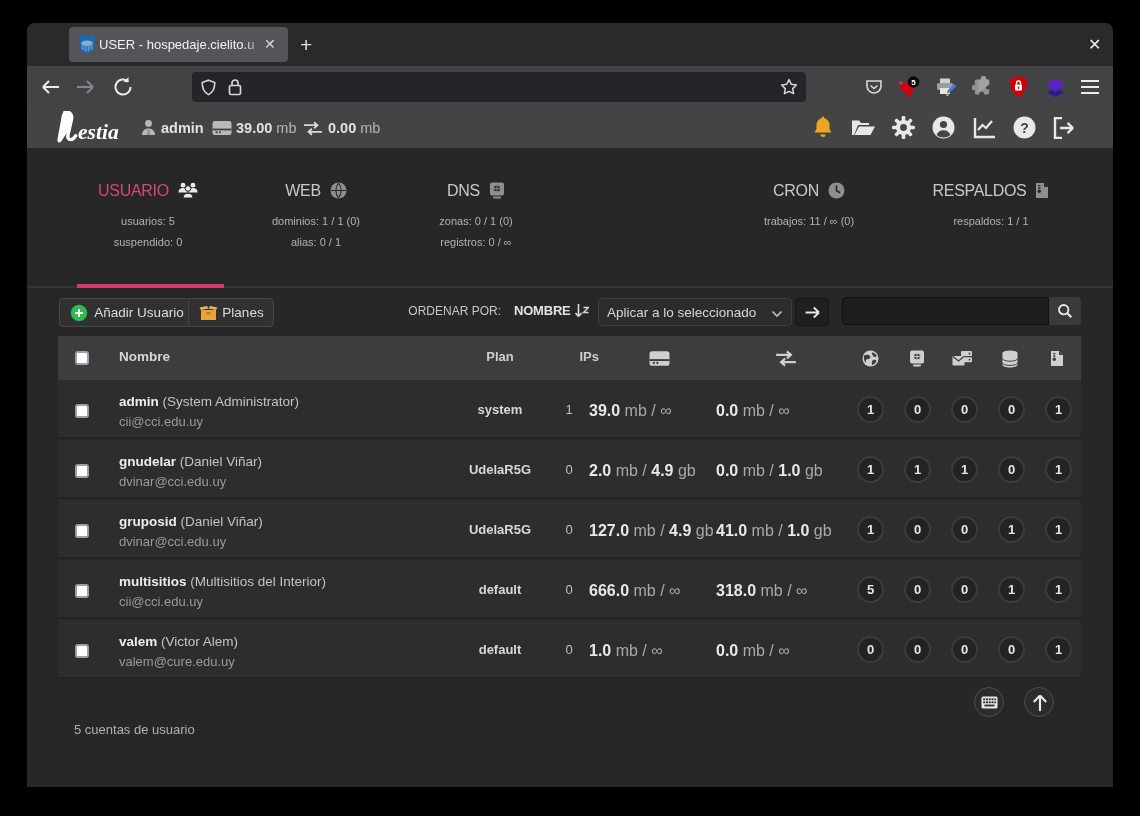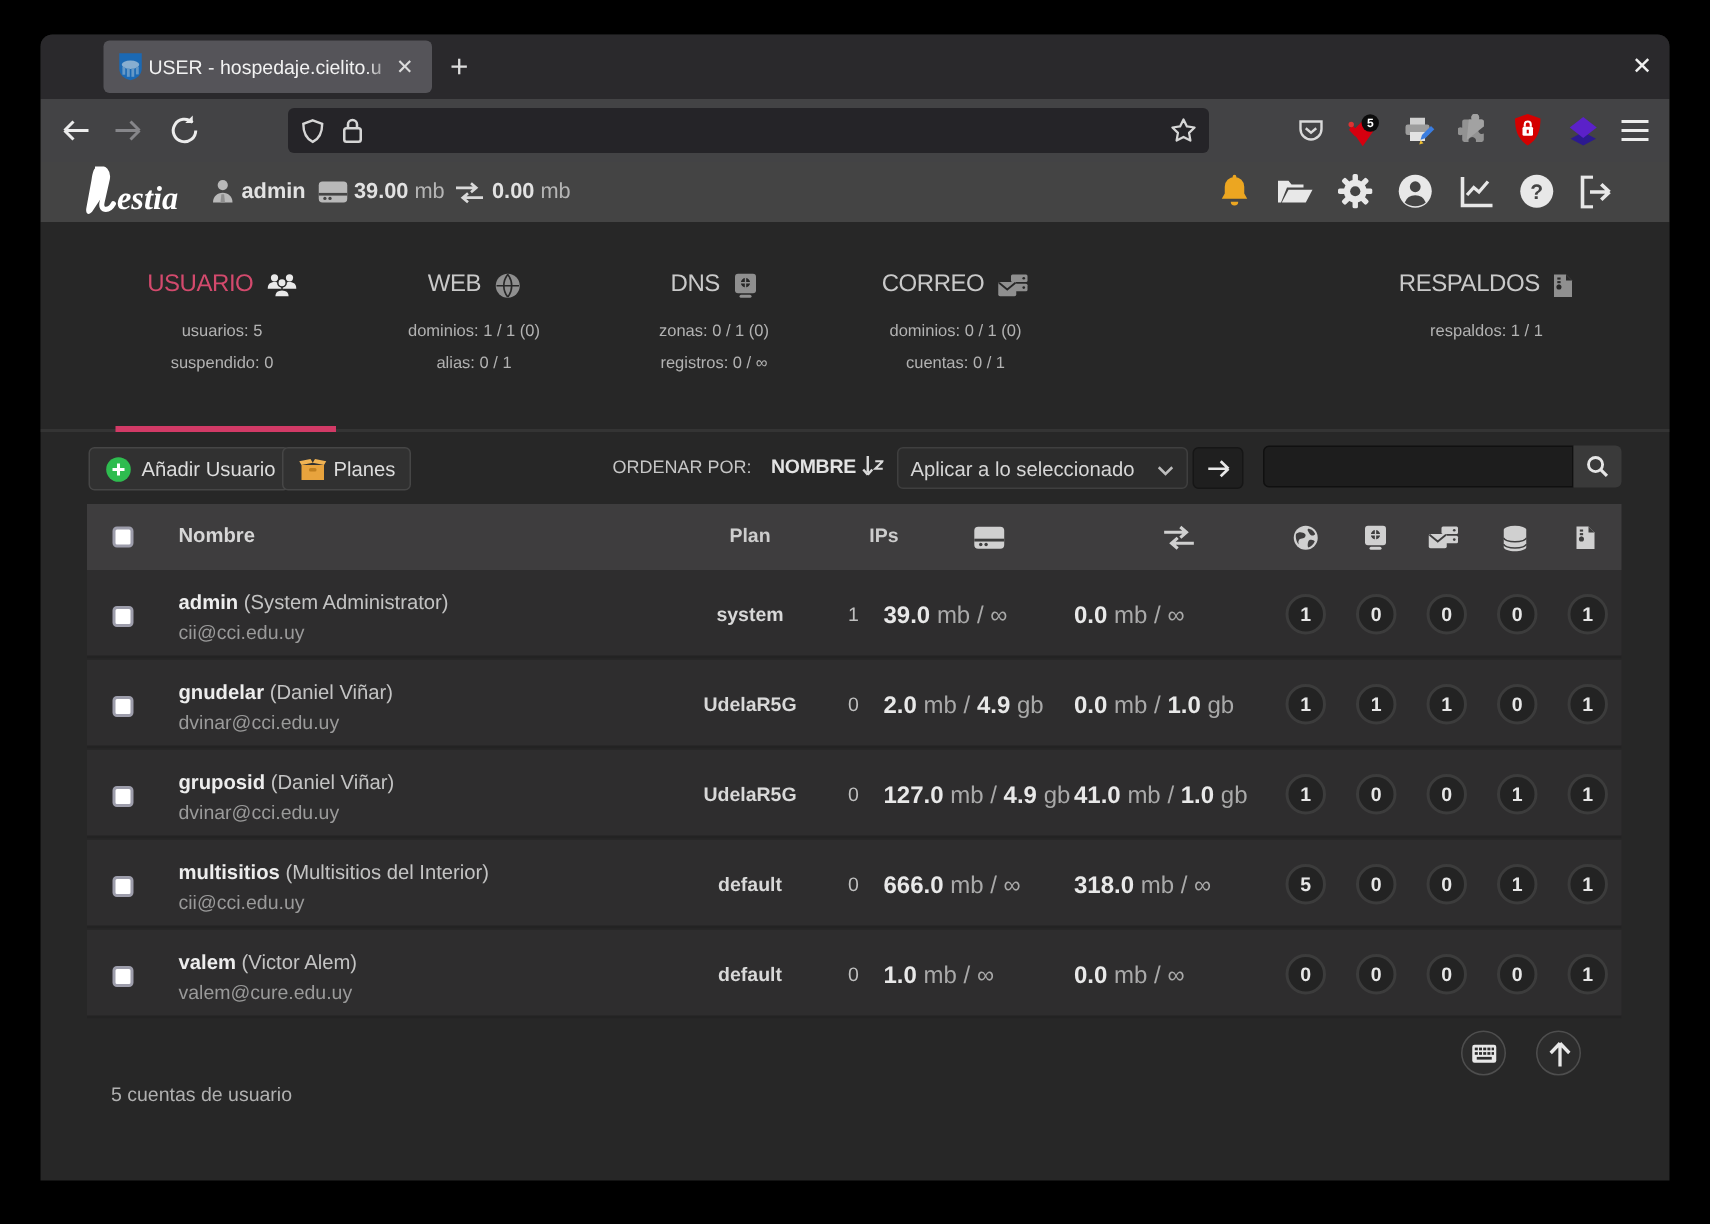--- a/index.html
+++ b/index.html
@@ -213,31 +213,26 @@
 <div class="a stitle" style="left:0;top:33px"><span style="vertical-align:middle">DNS</span><span style="display:inline-block;vertical-align:middle;margin-left:9px"><svg width="16" height="17" viewBox="0 0 16 17" fill="#8f8f8f">
  <rect x="1" y="0.5" width="14" height="13" rx="2"></rect>
  <circle cx="8" cy="6.5" r="3.6" fill="#272727"></circle>
  <circle cx="8" cy="6.5" r="3.6" fill="none" stroke="#8f8f8f" stroke-width="1"></circle>
  <path d="M4.4 6.5h7.2M8 2.9v7.2" stroke="#8f8f8f" stroke-width="0.9"></path>
  <rect x="4" y="14.5" width="8" height="2" rx="1"></rect>
 </svg></span></div>
 <div class="a sline" style="left:0;top:67px">zonas: 0 / 1 (0)</div>
 <div class="a sline" style="left:0;top:88px">registros: 0 / ∞</div>
 </div>
-<div class="a scol" style="left:510px;top:125px">
-<div class="a stitle" style="left:0;top:33px"><span style="vertical-align:middle">CORREO</span><span style="display:inline-block;vertical-align:middle;margin-left:9px"><svg width="21" height="16" viewBox="0 0 21 16" fill="#8f8f8f">
- <rect x="9" y="1" width="11" height="5" rx="1"></rect>
- <rect x="9" y="7.2" width="11" height="5" rx="1"></rect>
- <circle cx="17.5" cy="3.5" r="0.9" fill="#272727"></circle>
- <circle cx="17.5" cy="9.7" r="0.9" fill="#272727"></circle>
- <rect x="0.5" y="6" width="12" height="9.5" rx="1.2"></rect>
- <path d="M1 6.5l5.5 4.5L12 6.5" stroke="#272727" stroke-width="1.2" fill="none"></path>
+<div class="a scol" style="left:682px;top:125px">
+<div class="a stitle" style="left:0;top:33px"><span style="vertical-align:middle">CRON</span><span style="display:inline-block;vertical-align:middle;margin-left:9px"><svg width="17" height="17" viewBox="0 0 17 17" fill="#8f8f8f">
+ <circle cx="8.5" cy="8.5" r="8"></circle>
+ <path d="M8.5 3.5v5.2l3.6 2" stroke="#272727" stroke-width="1.6" fill="none"></path>
 </svg></span></div>
-<div class="a sline" style="left:0;top:67px">dominios: 0 / 1 (0)</div>
-<div class="a sline" style="left:0;top:88px">cuentas: 0 / 1</div>
+<div class="a sline" style="left:0;top:67px">trabajos: 11 / ∞ (0)</div>
 </div>
 <div class="a scol" style="left:864px;top:125px">
 <div class="a stitle" style="left:0;top:33px"><span style="vertical-align:middle">RESPALDOS</span><span style="display:inline-block;vertical-align:middle;margin-left:9px"><svg width="14" height="17" viewBox="0 0 14 17" fill="#8f8f8f">
  <path d="M1 1h8l4 4v11H1z"></path>
  <path d="M9 1l4 4H9z" fill="#272727"></path>
  <rect x="3.2" y="3" width="2.2" height="1.4" fill="#272727"></rect>
  <rect x="3.2" y="5.4" width="2.2" height="1.4" fill="#272727"></rect>
  <circle cx="4.3" cy="9.3" r="1.7" fill="#272727"></circle>
  <rect x="3.9" y="7.8" width="0.9" height="1.6" fill="#272727"></rect>
 </svg></span></div>

